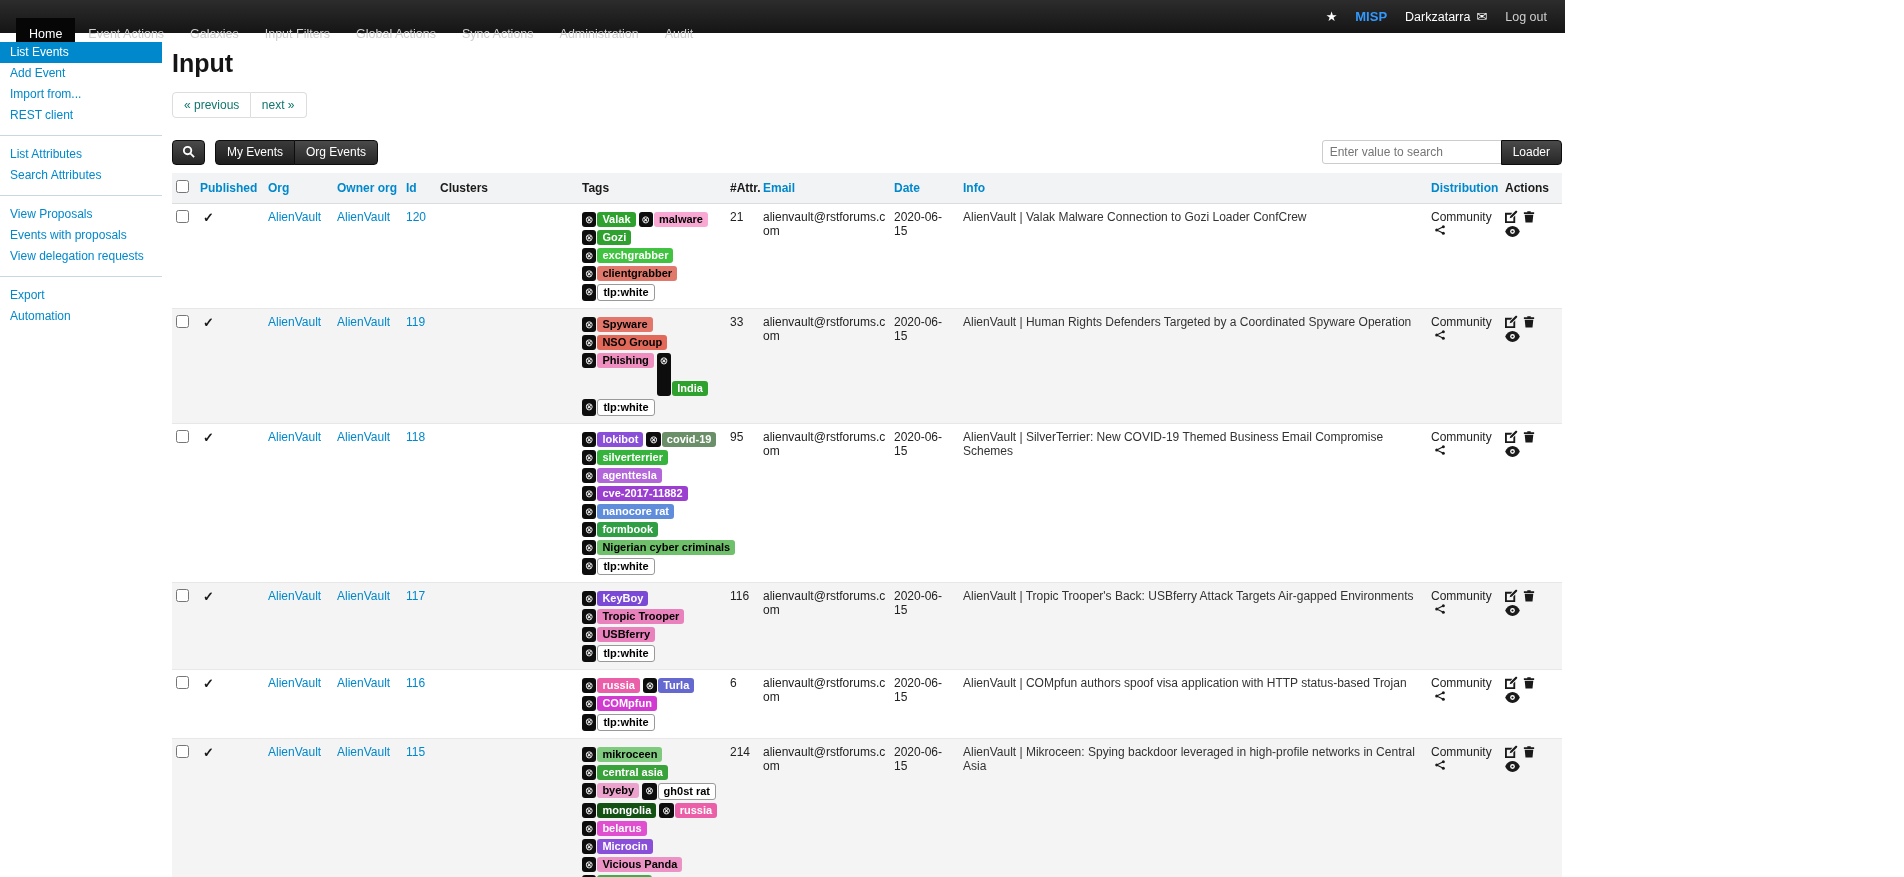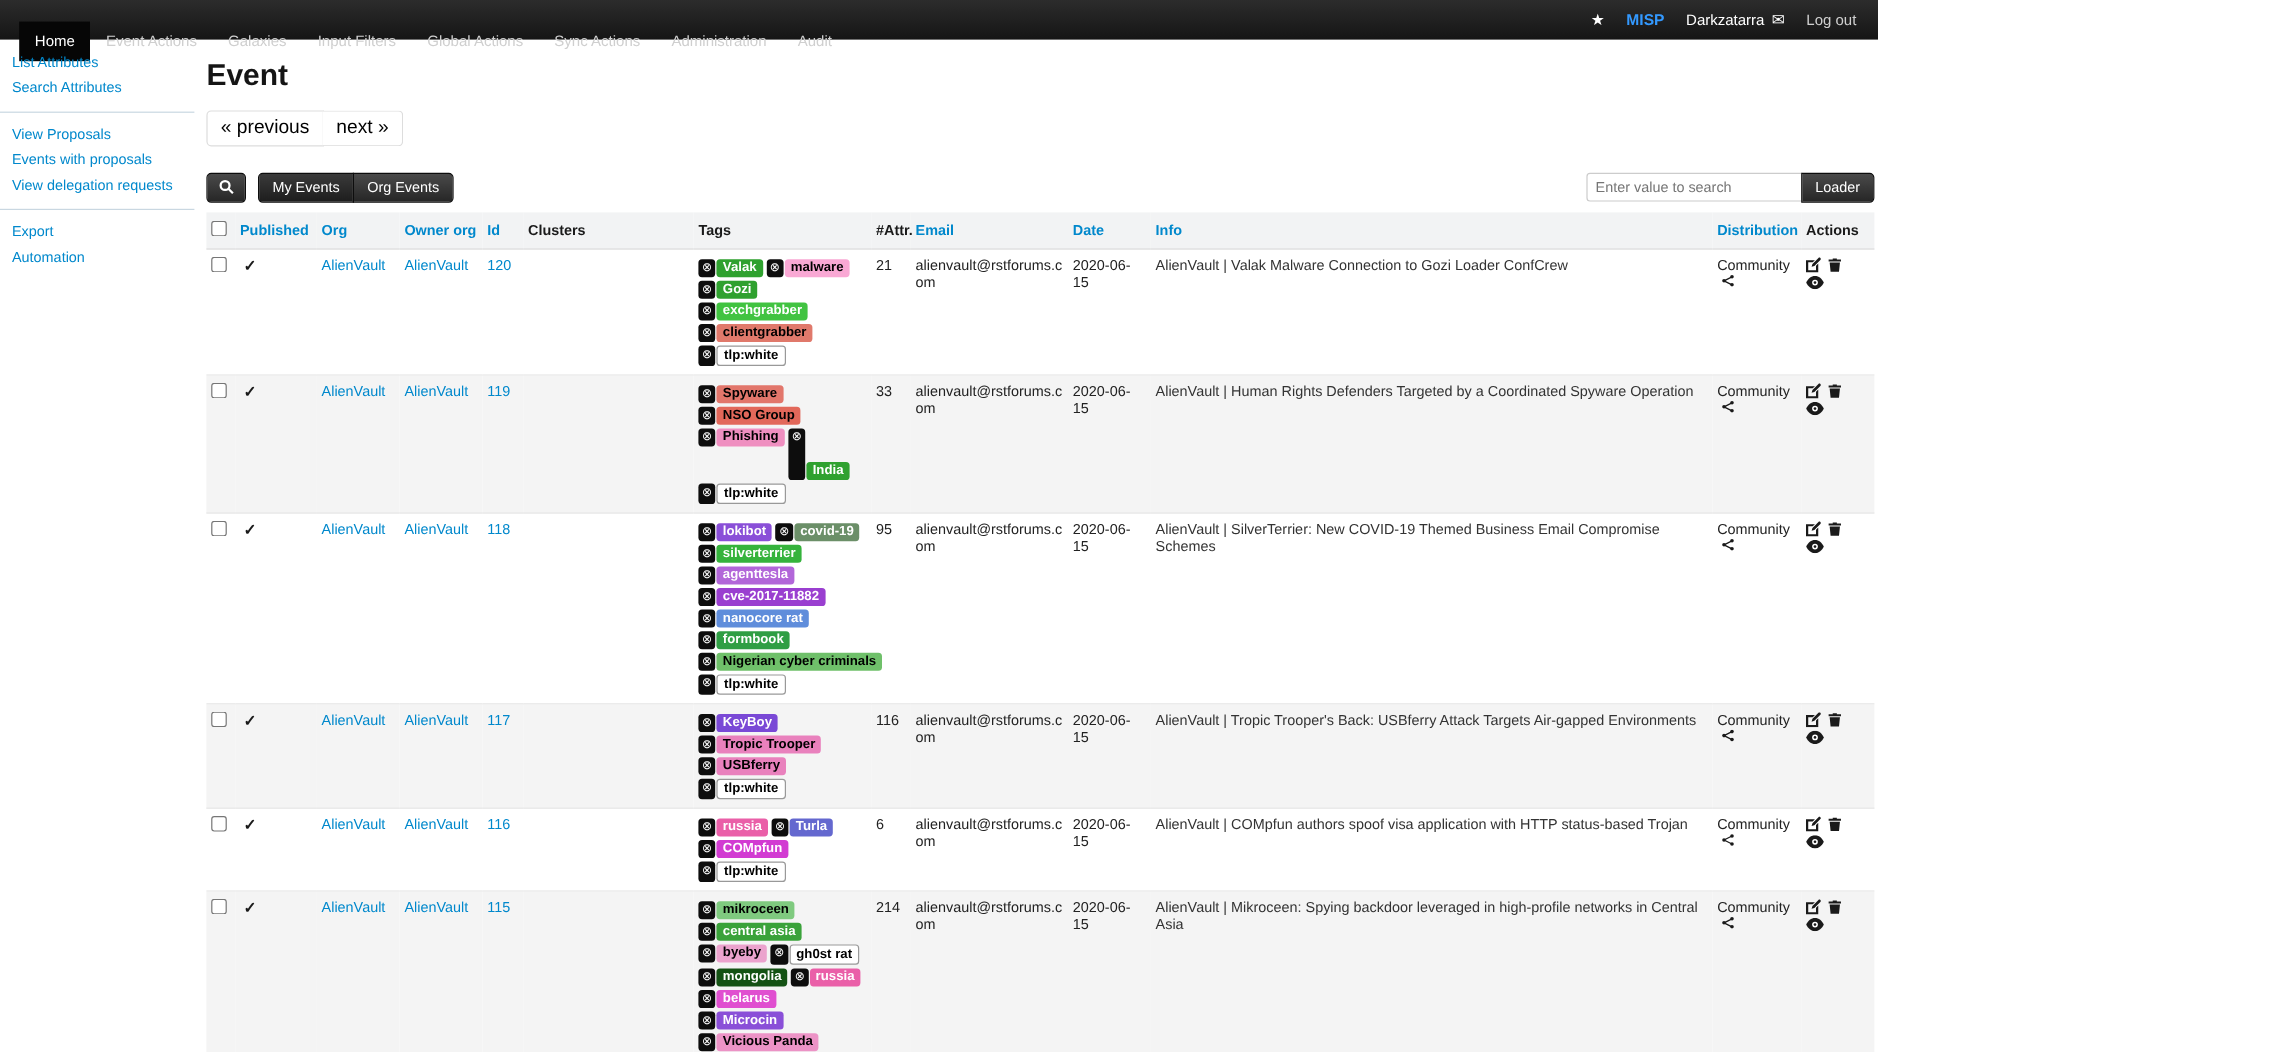--- a/index.html
+++ b/index.html
@@ -24,21 +24,21 @@
   
   .sidebar { width:162px; flex:none; padding-top:9px; font-size:12px; }
   .side-group + .side-group { border-top:1px solid #c9d7e1; margin-top:9px; padding-top:8px; }
   .side-item { display:block; padding:3px 10px; color:#0088cc; text-decoration:none; cursor:pointer; line-height:15px; }
   .side-item.active { background:#0088cc; color:#fff; }
 
   
   .main { flex:1; padding:0 6px 20px 10px; }
   .page-title { font-size:25px; font-weight:bold; margin:16px 0 12px; color:#151515; }
   .pagination { margin:14px 0 22px; }
-  .page-btn { display:inline-block; border:1px solid #ddd; background:#fff; color:#000000; padding:5px 11px; font-size:16px; cursor:pointer; }
+  .page-btn { display:inline-block; border:1px solid #ddd; background:#fff; color:#0f766e; padding:5px 11px; font-size:12px; cursor:pointer; }
   .page-btn:first-child { border-radius:4px 0 0 4px; }
   .page-btn + .page-btn { margin-left:-5px; border-left:none; border-radius:0 4px 4px 0; }
 
   .toolbar { display:flex; align-items:flex-start; margin:16px 0 8px; }
   .btn-dark { background:linear-gradient(#4a4a4a,#262626); border:1px solid #0d0d0d; color:#fff; font-size:12px; padding:4px 11px; border-radius:4px; cursor:pointer; font-family:inherit; line-height:15px; }
   .search-btn { margin-right:10px; padding:4px 9px 2px; }
   .tabs { display:flex; }
   .tab-btn { border-radius:0; }
   .tab-btn:first-child { border-radius:4px 0 0 4px; background:linear-gradient(#3a3a3a,#1d1d1d); }
   .tab-btn + .tab-btn { margin-left:-1px; border-radius:0 4px 4px 0; }
@@ -87,36 +87,42 @@
         <span>Darkzatarra</span>
         <span class="envelope">✉</span>
       </a>
       <a class="logout">Log out</a>
     </div>
   </nav>
 
   <div class="layout">
     <aside class="sidebar" id="sidebar-groups">
         <div class="side-group">
+          <a class="side-item active">List Events</a>
+          <a class="side-item">Add Event</a>
+          <a class="side-item">Import from...</a>
+          <a class="side-item">REST client</a>
+        </div>
+        <div class="side-group">
           <a class="side-item">List Attributes</a>
           <a class="side-item">Search Attributes</a>
         </div>
         <div class="side-group">
           <a class="side-item">View Proposals</a>
           <a class="side-item">Events with proposals</a>
           <a class="side-item">View delegation requests</a>
         </div>
         <div class="side-group">
           <a class="side-item">Export</a>
           <a class="side-item">Automation</a>
         </div>
       </aside>
 
     <main class="main">
-      <h1 class="page-title">Event</h1>
+      <h1 class="page-title">Input</h1>
 
       <div class="pagination">
         <span class="page-btn">« previous</span>
         <span class="page-btn">next »</span>
       </div>
 
       <div class="toolbar">
         <button class="btn-dark search-btn">
           <svg viewBox="0 0 14 14" width="13" height="13">
               <circle cx="6" cy="6" r="4" fill="none" stroke="#fff" stroke-width="2"></circle>

